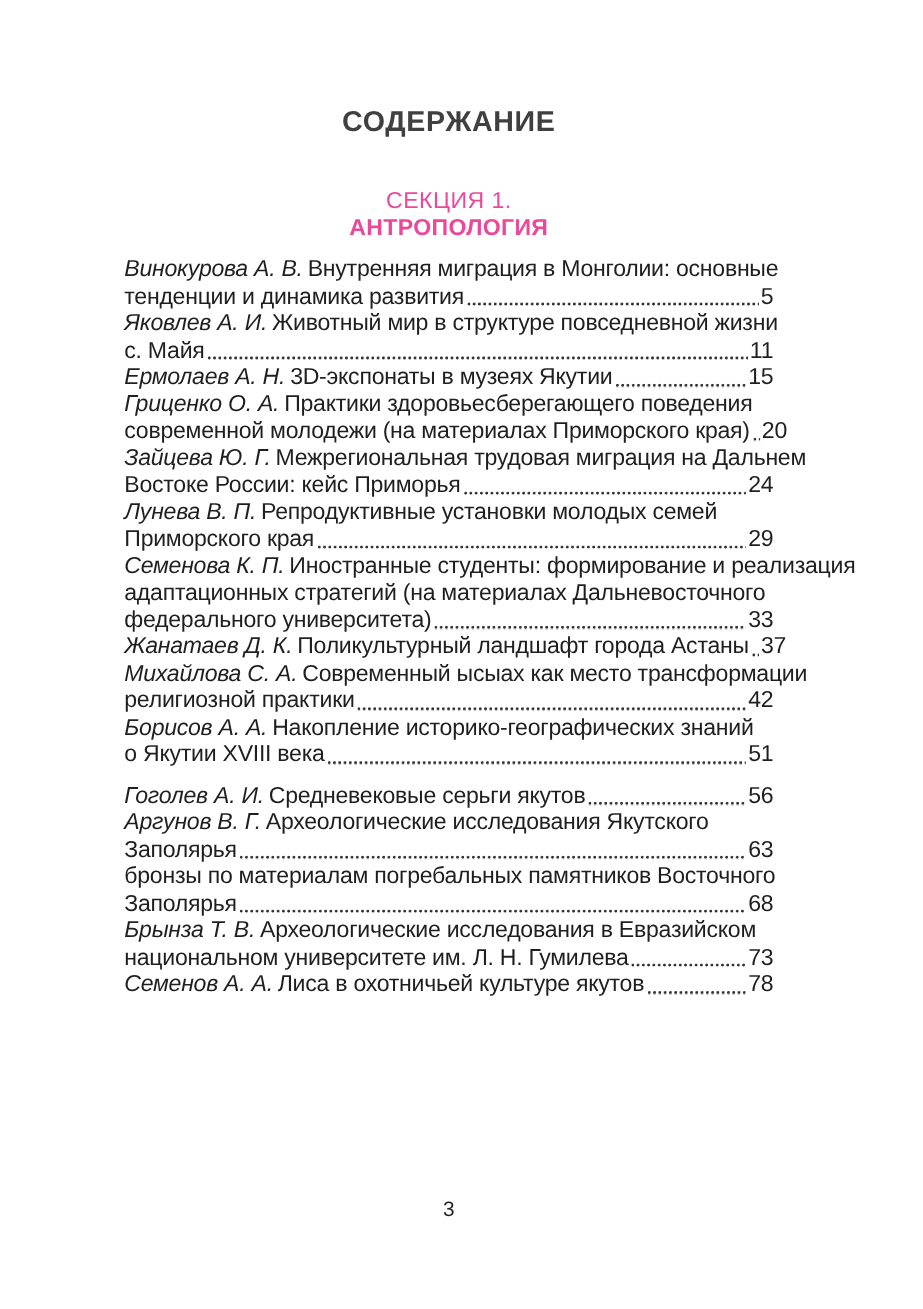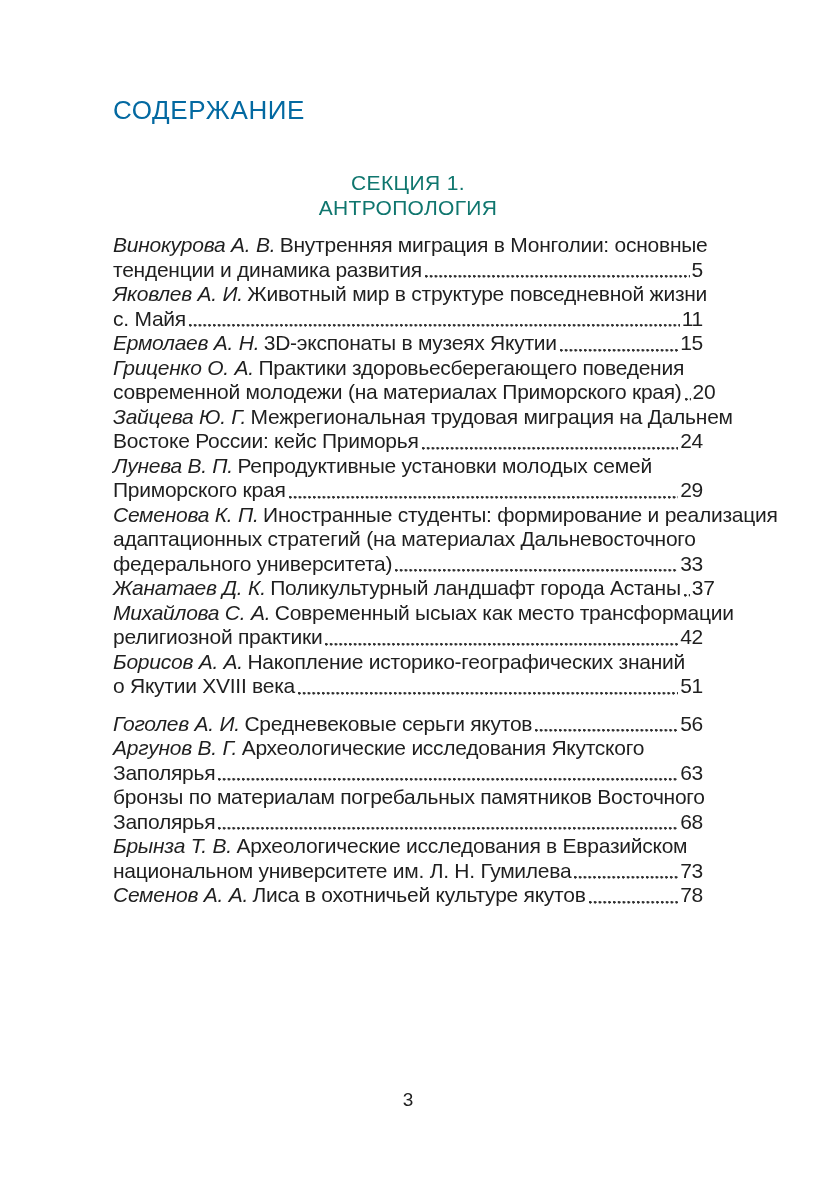--- a/index.html
+++ b/index.html
@@ -18,38 +18,39 @@
   }
   .content {
     position: absolute;
     left: 113px;
     top: 0;
     width: 590px;
     height: 100%;
   }
   .toc-title {
     margin: 97px 0 0 0;
+    text-align: center;
     font-size: 26px;
     line-height: 27px;
-    font-weight: 400;
+    font-weight: 700;
     letter-spacing: 0.6px;
-    color: #0369a1;
+    color: #404040;
   }
   .section-heading {
     text-align: center;
     font-size: 21px;
     line-height: 25px;
     margin: 7px 0 0 0;
-    color: #0f766e;
+    color: #ec4899;
   }
   .toc-section:first-child .section-heading {
     margin-top: 46px;
   }
   .sh-line1 { font-weight: 400; letter-spacing: 0.4px; }
-  .sh-line2 { font-weight: 400; letter-spacing: 0.3px; }
+  .sh-line2 { font-weight: 700; letter-spacing: 0.3px; }
   .entries {
     margin-top: 13px;
   }
   .entry { margin: 0; }
   .line {
     font-size: 21px;
     line-height: 24.5px;
     letter-spacing: -0.25px;
     white-space: nowrap;
     color: #1f1f1f;

